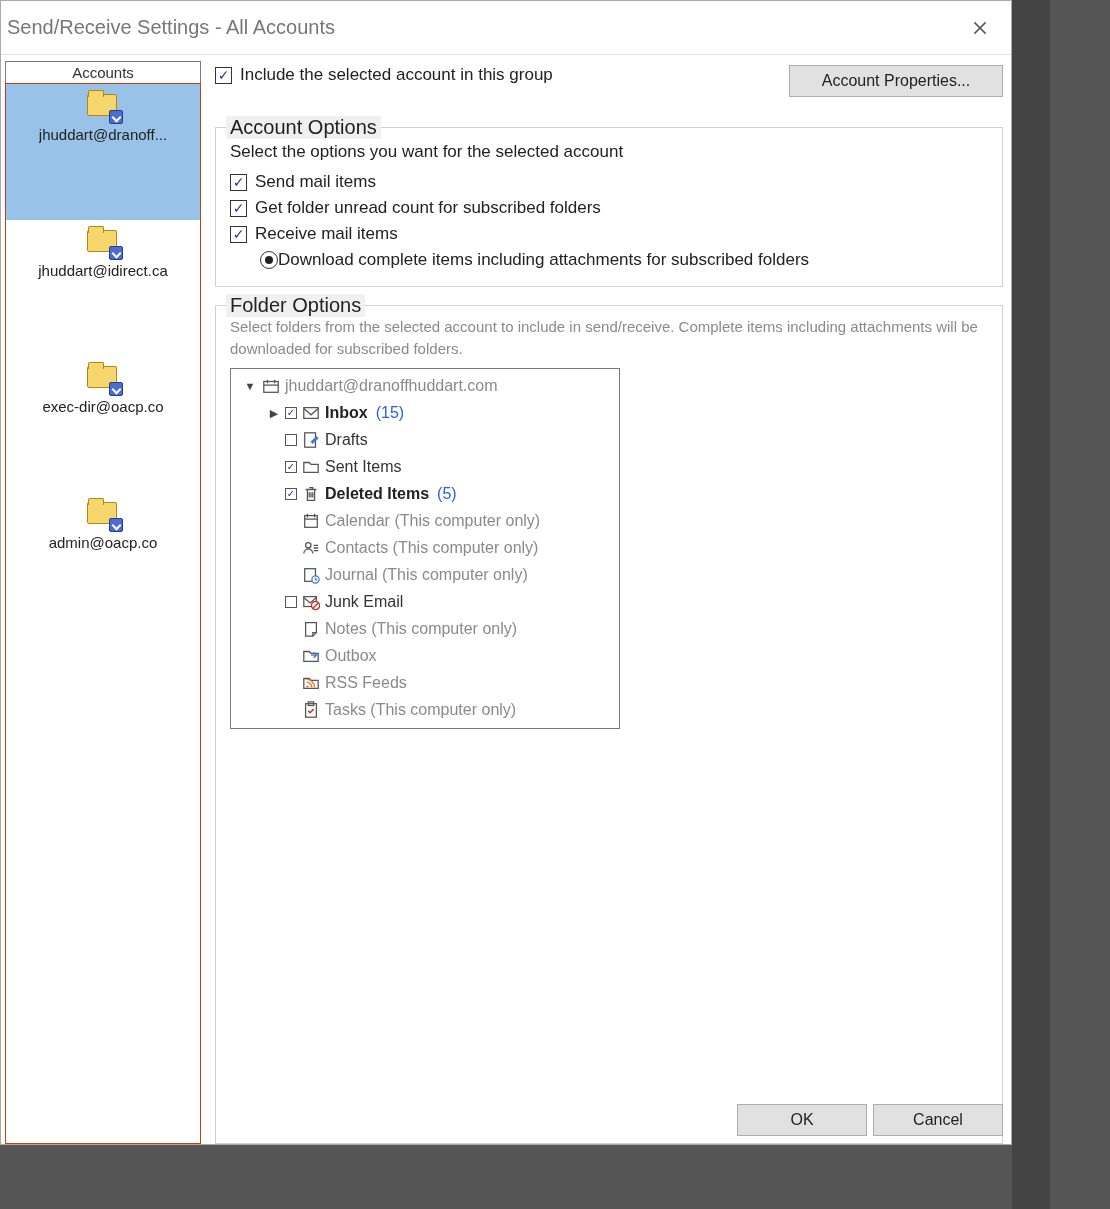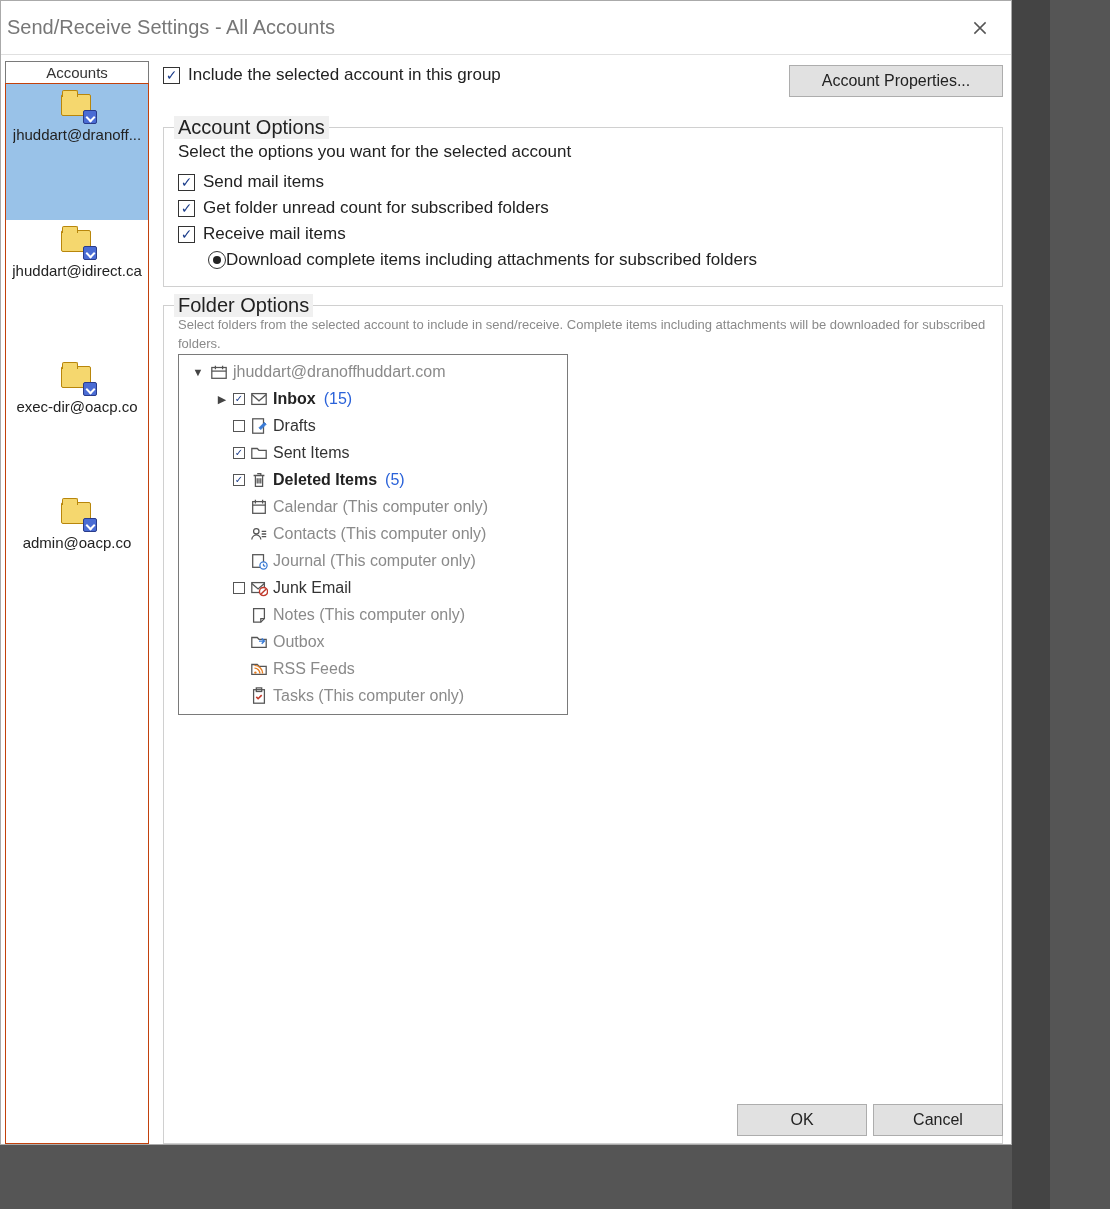--- a/index.html
+++ b/index.html
@@ -41,21 +41,21 @@
     display:flex; align-items:center; justify-content:center;
     color:#555; font-size:14px;
   }
   .dialog-body {
     flex:1;
     display:flex;
     position:relative;
   }
   
   .accounts-panel {
-    width: 144px;
+    width: 196px;
     margin: 6px 0 0 4px;
     display:flex; flex-direction:column;
   }
   .accounts-header {
     text-align:center;
     font-size:15px;
     color:#333;
     border:1px solid #7a7a7a;
     border-bottom:none;
     background:#fff;
@@ -192,21 +192,21 @@
   .radio-row { display:flex; align-items:center; font-size:17px; margin:4px 0 4px 30px;}
   .radio {
     width:18px; height:18px; border-radius:50%;
     border:1px solid #333; background:#fff;
     display:inline-flex; align-items:center; justify-content:center;
   }
   .radio .dot { width:8px; height:8px; border-radius:50%; background:#222; }
 
   
   .folder-group { flex:1; margin-top:18px; }
-  .folder-desc { color:#8a8a8a; font-size:13px; line-height:1.45; }
+  .folder-desc { color:#8a8a8a; font-size:15px; line-height:1.45; margin-bottom:8px;}
   .tree {
     width:390px;
     border:1px solid #7a7a7a;
     background:#fff;
     padding: 4px 0;
     font-size:16px;
   }
   .tree-row {
     display:flex; align-items:center;
     height:27px;

